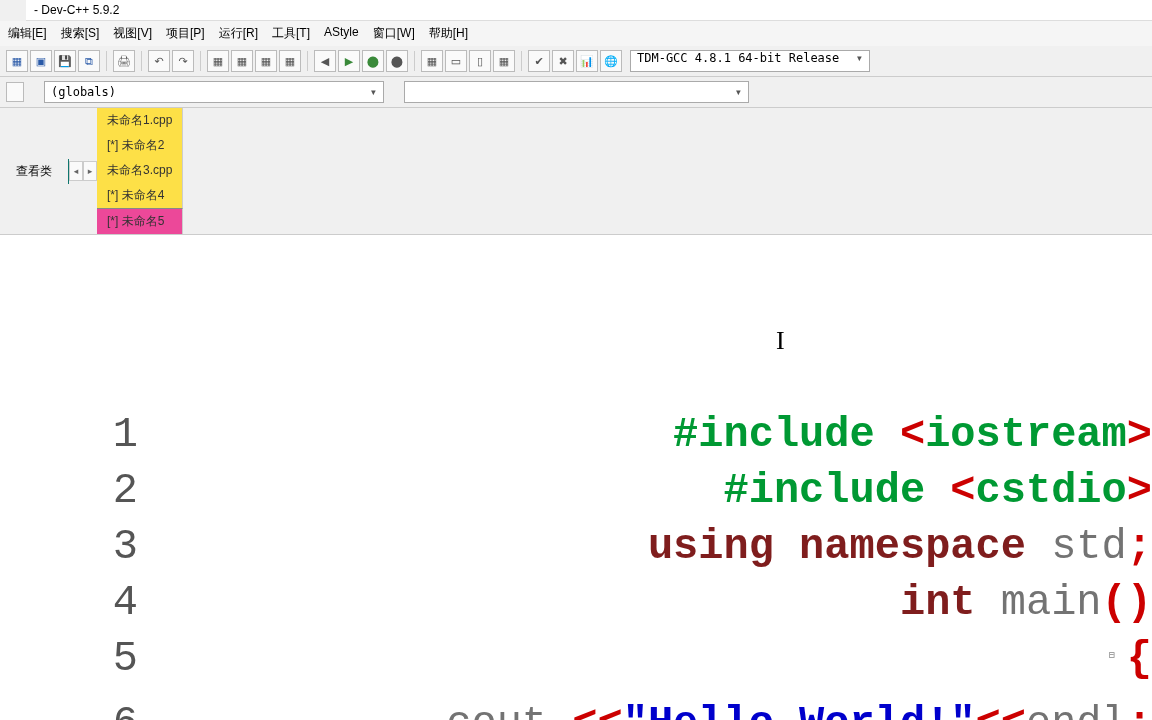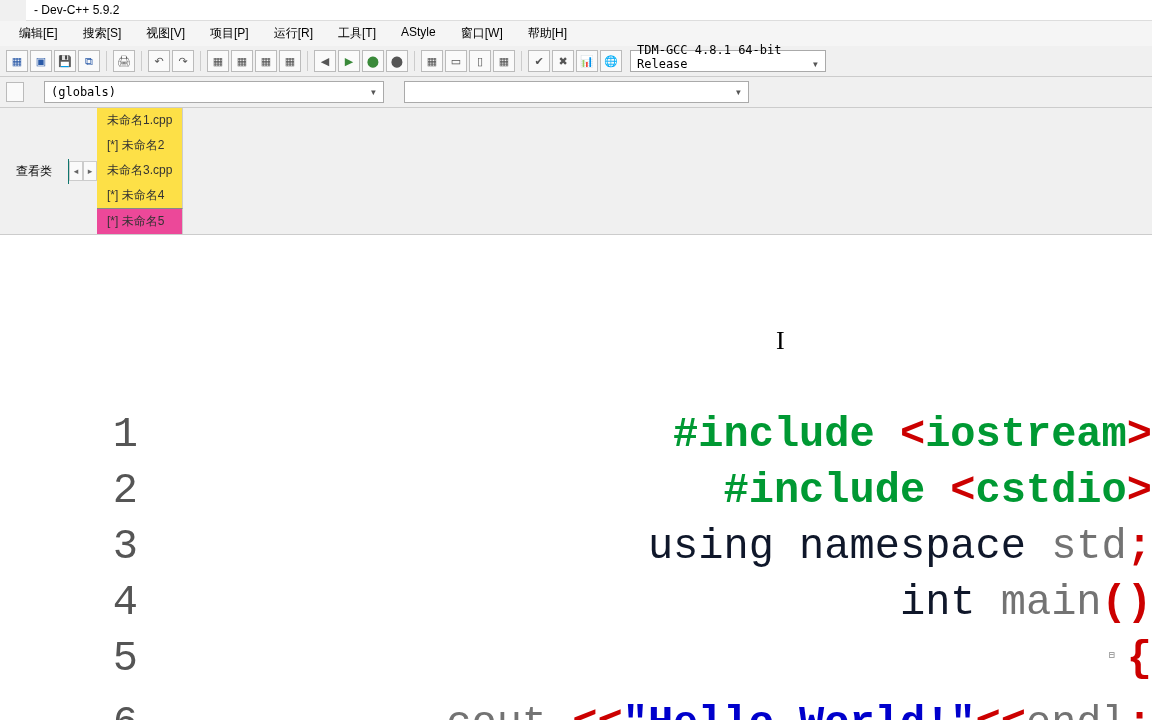--- a/index.html
+++ b/index.html
@@ -21,21 +21,21 @@
   border-bottom: 1px solid #ddd;
   margin-left: 26px;
 }
 .menubar {
   display: flex;
   gap: 14px;
   padding: 4px 8px;
   background: #f5f5f5;
   font-size: 12px;
 }
-.menubar span { cursor: default; margin-left: 11px; }
+.menubar span { cursor: default; }
 .toolbar {
   display: flex;
   align-items: center;
   gap: 2px;
   padding: 4px 6px;
   background: #f0f0f0;
   border-bottom: 1px solid #ccc;
 }
 .toolbar .btn {
   width: 22px; height: 22px;
@@ -57,23 +57,23 @@
 }
 .toolbar .compiler {
   margin-left: 6px;
   height: 22px;
   border: 1px solid #aaa;
   background: #fff;
   padding: 0 22px 0 6px;
   font-family: monospace;
   font-size: 12px;
   display: flex;
-  align-items: flex-end;
-  position: relative;
-  width: 196px;
+  align-items: flex-start;
+  position: relative;
+  width: 240px;
 }
 .toolbar .compiler::after {
   content: "▾";
   position: absolute;
   right: 6px;
   color: #555;
 }
 .secondbar {
   display: flex;
   align-items: center;
@@ -177,21 +177,21 @@
   display: inline-block;
   width: 12px;
   font-size: 10px;
   color: #888;
   position: relative;
   top: -12px;
   left: -12px;
 }
 .content { flex: 1; text-align: right; }
 .tok-pre { color: #009933; font-weight: bold; }
-.tok-kw { color: #0f172a; font-weight: normal; }
+.tok-kw { color: #7f1d1d; font-weight: bold; }
 .tok-id { color: #737373; }
 .tok-str { color: #0000cc; font-weight: bold; }
 .tok-op { color: #cc0000; font-weight: bold; }
 .cursor-ibeam {
   position: absolute;
   left: 678px;
   top: 78px;
   font-size: 26px;
   font-family: serif;
   color: #000;

